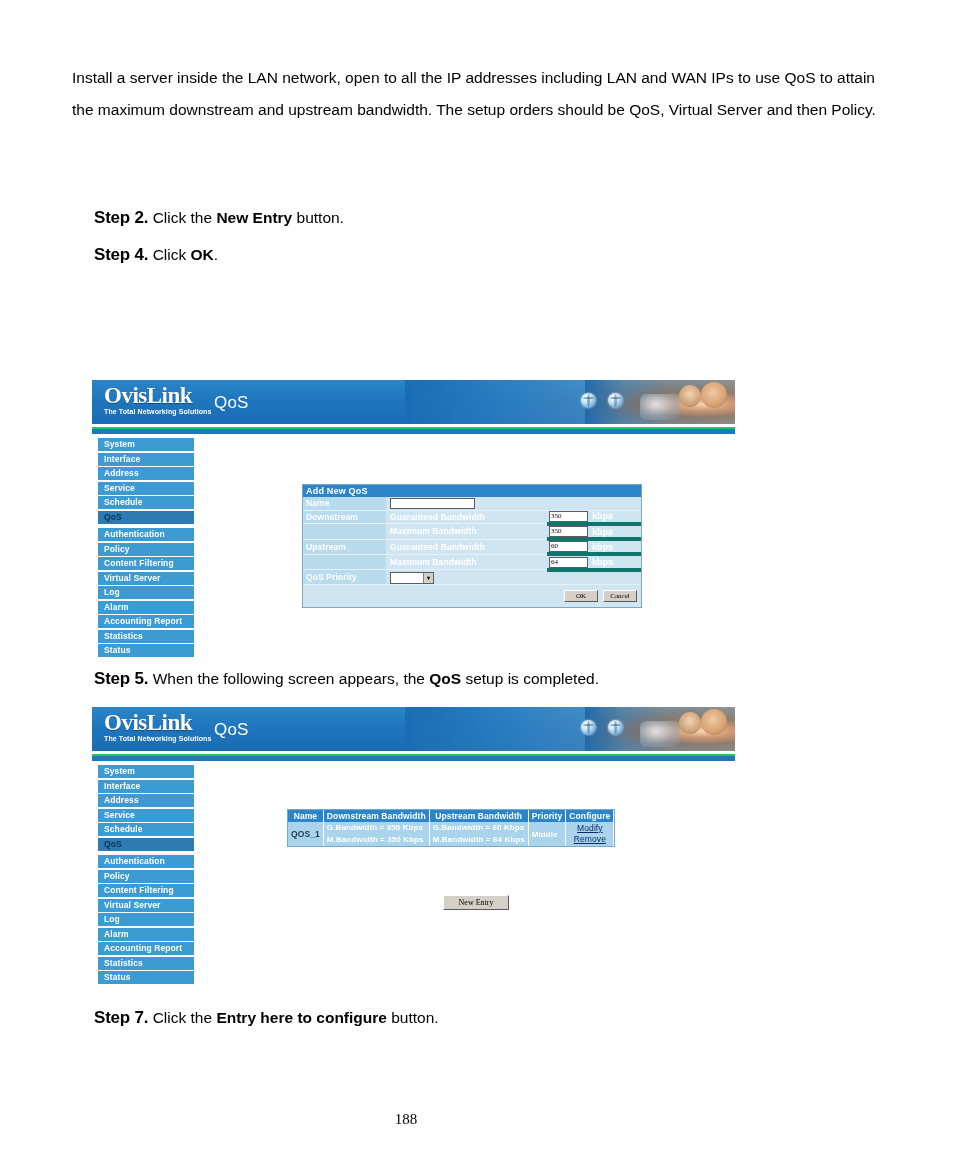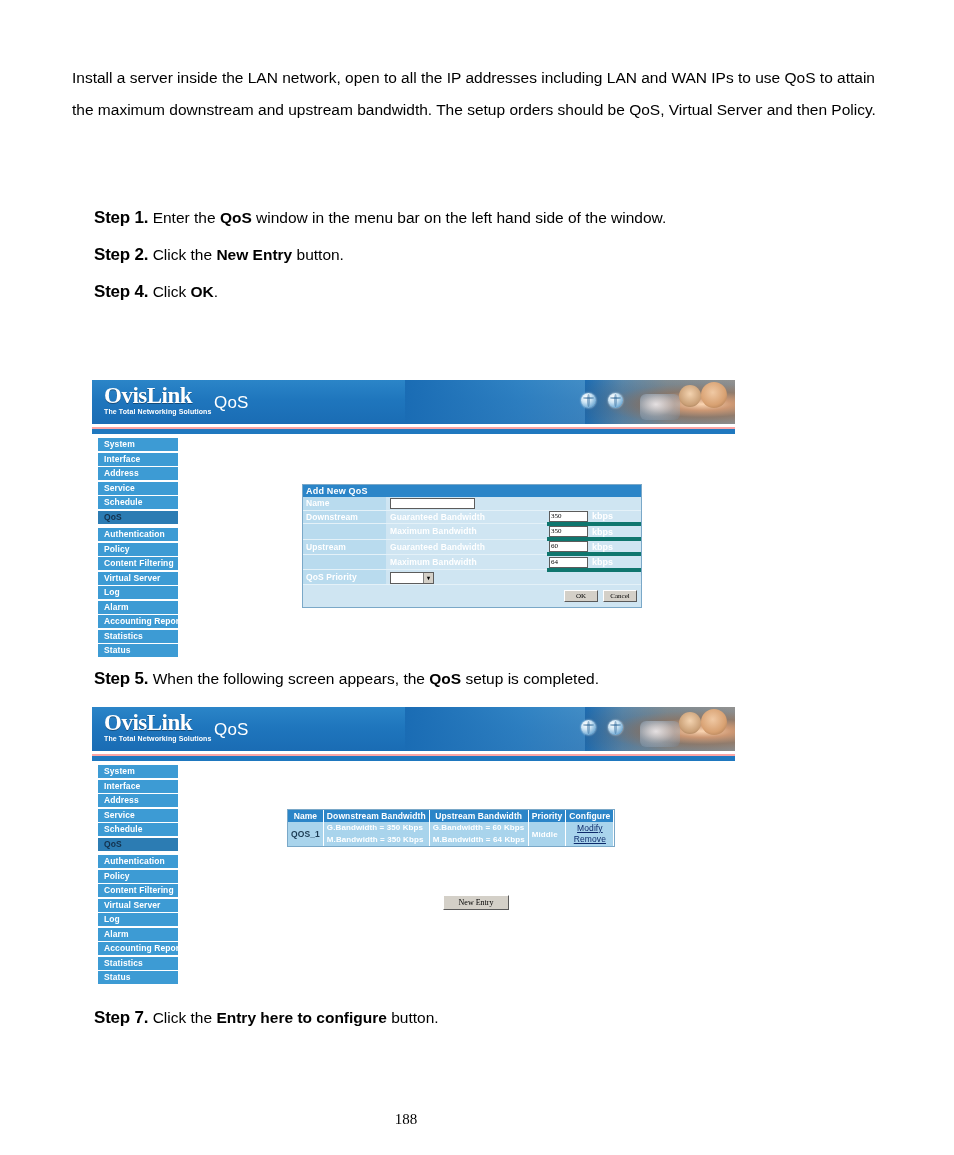--- a/index.html
+++ b/index.html
@@ -52,21 +52,21 @@
     width: 812px;
     text-align: center;
     font-family: "Liberation Serif", serif;
     font-size: 15px;
   }
 
   
   .shot {
     position: absolute;
     width: 643px;
-    background: #fca5a5;
+    background: #22c55e;
   }
   #shot1 { left: 92px; top: 380px; height: 272px; }
   #shot2 { left: 92px; top: 707px; height: 283px; }
 
   .ui-header {
     position: relative;
     height: 44px;
     background: linear-gradient(180deg, #2b85c8 0%, #1f76bd 45%, #1a6cb4 100%);
     overflow: hidden;
   }
@@ -159,21 +159,21 @@
     position: relative;
     background: #ffffff;
   }
   #shot1 .ui-body { height: 218px; }
   #shot2 .ui-body { height: 229px; }
 
   
   .sidebar {
     position: absolute;
     left: 6px; top: 4px;
-    width: 80px;
+    width: 96px;
   }
   .nav-item {
     height: 13px;
     line-height: 13px;
     background: #3d9bd4;
     color: #ffffff;
     font-size: 8.5px;
     font-weight: bold;
     padding-left: 6px;
     margin-bottom: 1.5px;
@@ -376,24 +376,20 @@
     color: #000;
     padding: 0 6px;
   }
 </style>
 </head>
 <body>
 
 <div class="intro">Install a server inside the LAN network, open to all the IP addresses including LAN and WAN IPs to use QoS to attain the maximum downstream and upstream bandwidth. The setup orders should be QoS, Virtual Server and then Policy.</div>
 
 <div class="steps-1">
-  <div class="step">
-    <span class="lbl">Step 1.</span>
-    <span class="txt">Enter the </span><b>QoS</b><span class="txt"> window in the menu bar on the left hand side of the window.</span>
-  </div>
   <div class="step">
     <span class="lbl">Step 2.</span>
     <span class="txt">Click the </span><b>New Entry</b><span class="txt"> button.</span>
   </div>
   <div class="step">
     <span class="lbl">Step 4.</span>
     <span class="txt">Click </span><b>OK</b><span class="txt">.</span>
   </div>
 </div>
 

